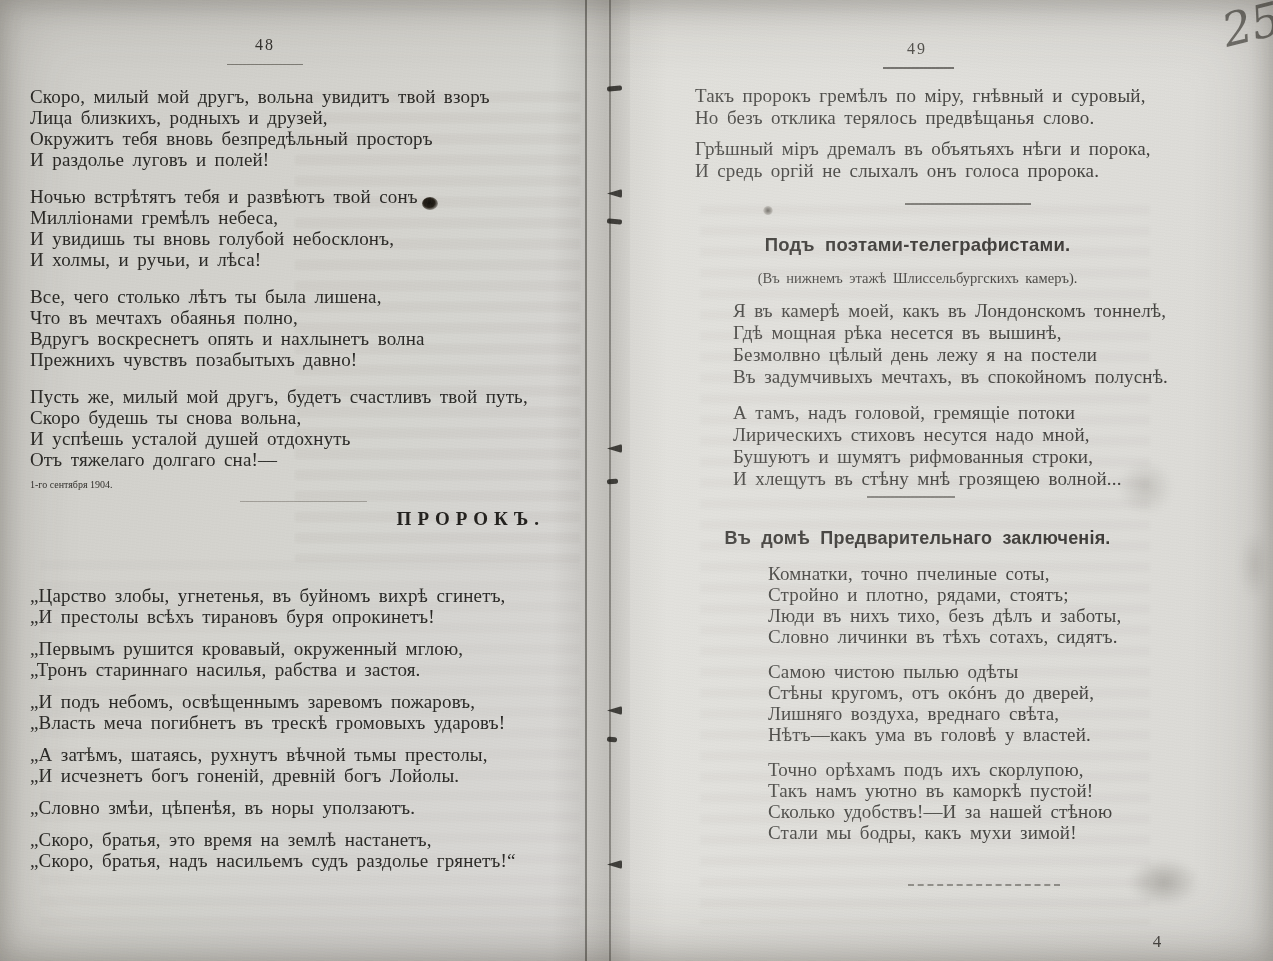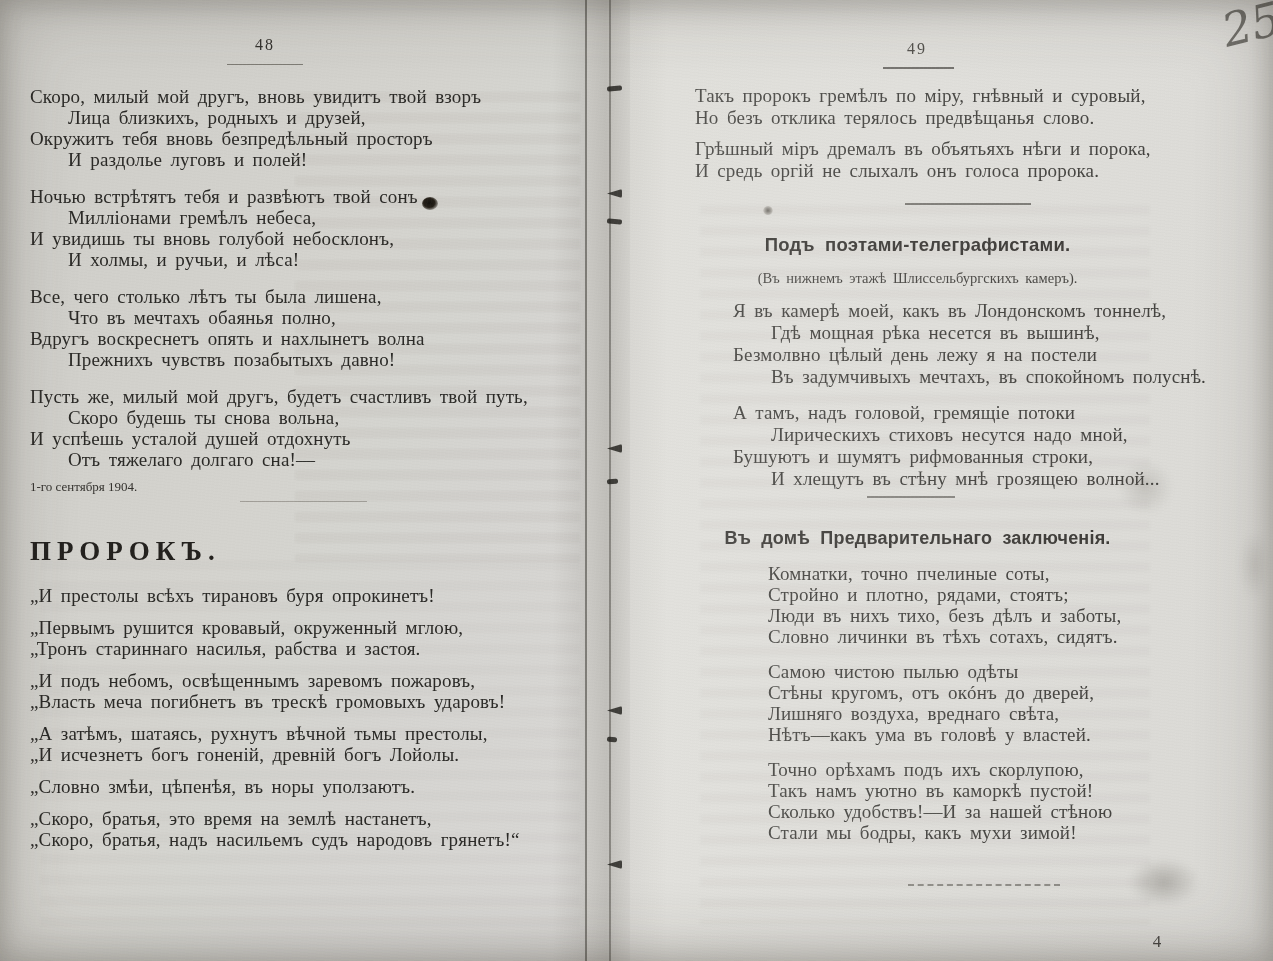--- a/index.html
+++ b/index.html
@@ -31,33 +31,33 @@
   .page-right{left:600px;width:673px;}
 
   .pageno{position:absolute;font-size:16px;letter-spacing:2px;color:#34322e;text-align:center;}
   .pn-left{left:235px;top:36px;width:60px;}
   .pn-rule-left{position:absolute;left:227px;top:64px;width:76px;height:1px;background:rgba(70,66,58,.6);}
   .pn-right{left:887px;top:40px;width:60px;}
   .pn-rule-right{position:absolute;left:883px;top:67px;width:71px;height:2px;background:rgba(45,42,37,.72);}
 
   .poem{position:absolute;}
   .line{white-space:nowrap;font-size:19px;line-height:21px;word-spacing:3.5px;letter-spacing:.15px;color:#2b2a27;}
-  .ind{margin-left:38px;}
+  .ind{}
   .stanza{margin:0;}
 
   .poem-farewell{left:30px;top:86px;}
   .poem-farewell .stanza{margin-bottom:16px;}
   .poem-prophet{left:30px;top:585px;}
   .poem-prophet .stanza{margin-bottom:11px;}
 
-  .date{position:absolute;left:30px;top:479px;font-size:13px;color:#33312d;}
+  .date{position:absolute;left:30px;top:479px;font-size:10px;color:#33312d;}
   .rule{position:absolute;background:rgba(90,86,78,.55);height:1px;}
   .rule-left{left:240px;top:501px;width:127px;background:rgba(110,106,98,.5);}
-  .title{position:absolute;left:30px;top:536px;width:515px;text-align:left;
-    font-size:27px;font-weight:bold;letter-spacing:6px;color:#23211e;}
+  .title{position:absolute;left:30px;top:508px;width:515px;text-align:right;
+    font-size:19px;font-weight:bold;letter-spacing:6px;color:#23211e;}
 
   .poem-prophet-end{left:695px;top:85px;}
   .poem-prophet-end .line{line-height:22px;}
   .poem-prophet-end .stanza{margin-bottom:9px;}
   .rule-r1{left:905px;top:203px;width:126px;height:2px;background:rgba(50,47,42,.65);}
   .heading{position:absolute;left:695px;width:445px;text-align:center;
     font-family:"Liberation Sans", sans-serif;font-weight:700;color:#23211e;
     font-size:18.5px;letter-spacing:.2px;word-spacing:5px;}
   .h1{top:234px;}
   .subheading{position:absolute;left:695px;top:270px;width:445px;text-align:center;
@@ -102,21 +102,21 @@
   <div class="ghost ghost-left"></div>
   <div class="ghost ghost-left2"></div>
   <div class="ghost ghost-right"></div>
 
   <div class="page page-left">
     <div class="pageno pn-left">48</div>
     <div class="pn-rule-left"></div>
 
     <div class="poem poem-farewell">
         <div class="stanza">
-          <div class="line">Скоро, милый мой другъ, вновь увидитъ твой взоръ</div>
+          <div class="line">Скоро, милый мой другъ, вольна увидитъ твой взоръ</div>
           <div class="line ind">Лица близкихъ, родныхъ и друзей,</div>
           <div class="line">Окружитъ тебя вновь безпредѣльный просторъ</div>
           <div class="line ind">И раздолье луговъ и полей!</div>
         </div>
         <div class="stanza">
           <div class="line">Ночью встрѣтятъ тебя и развѣютъ твой сонъ</div>
           <div class="line ind">Милліонами гремѣлъ небеса,</div>
           <div class="line">И увидишь ты вновь голубой небосклонъ,</div>
           <div class="line ind">И холмы, и ручьи, и лѣса!</div>
         </div>
@@ -133,40 +133,41 @@
           <div class="line ind">Отъ тяжелаго долгаго сна!—</div>
         </div>
       </div>
 
     <div class="date">1-го сентября 1904.</div>
     <div class="rule rule-left"></div>
 
     <div class="title">ПРОРОКЪ.</div>
     <div class="poem poem-prophet">
         <div class="stanza">
+          <div class="line">„Царство злобы, угнетенья, въ буйномъ вихрѣ сгинетъ,</div>
           <div class="line">„И престолы всѣхъ тирановъ буря опрокинетъ!</div>
         </div>
         <div class="stanza">
           <div class="line">„Первымъ рушится кровавый, окруженный мглою,</div>
           <div class="line">„Тронъ стариннаго насилья, рабства и застоя.</div>
         </div>
         <div class="stanza">
           <div class="line">„И подъ небомъ, освѣщеннымъ заревомъ пожаровъ,</div>
           <div class="line">„Власть меча погибнетъ въ трескѣ громовыхъ ударовъ!</div>
         </div>
         <div class="stanza">
           <div class="line">„А затѣмъ, шатаясь, рухнутъ вѣчной тьмы престолы,</div>
           <div class="line">„И исчезнетъ богъ гоненій, древній богъ Лойолы.</div>
         </div>
         <div class="stanza">
           <div class="line">„Словно змѣи, цѣпенѣя, въ норы уползаютъ.</div>
         </div>
         <div class="stanza">
           <div class="line">„Скоро, братья, это время на землѣ настанетъ,</div>
-          <div class="line">„Скоро, братья, надъ насильемъ судъ народовъ грянетъ!“</div>
+          <div class="line">„Скоро, братья, надъ насильемъ судъ раздолье грянетъ!“</div>
         </div>
       </div>
   </div>
 
   <div class="page page-right"></div>
   <div class="pageno pn-right">49</div>
   <div class="pn-rule-right"></div>
 
   <div class="poem poem-prophet-end">
       <div class="stanza">

